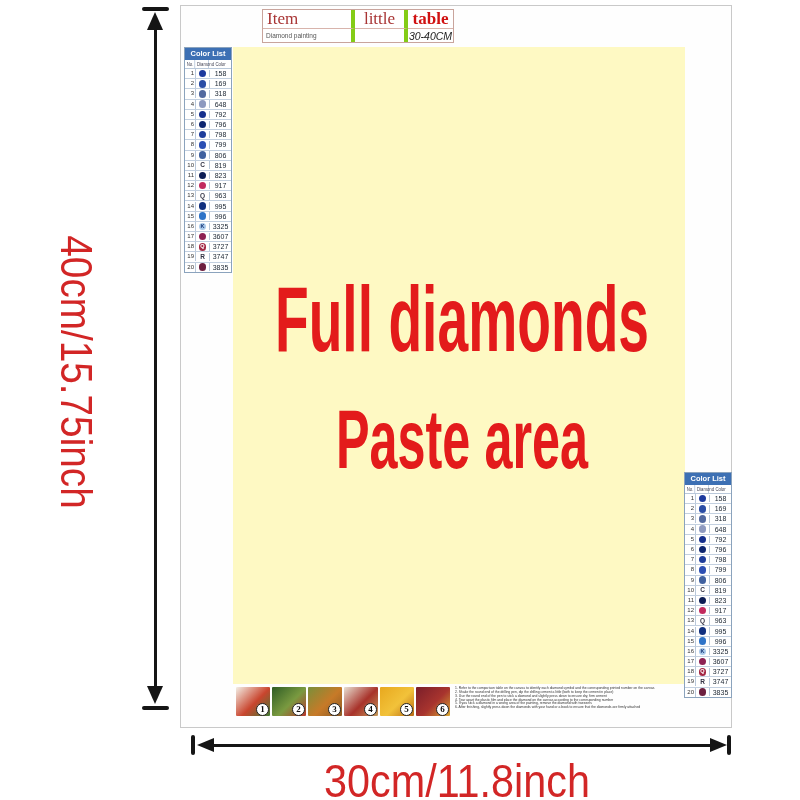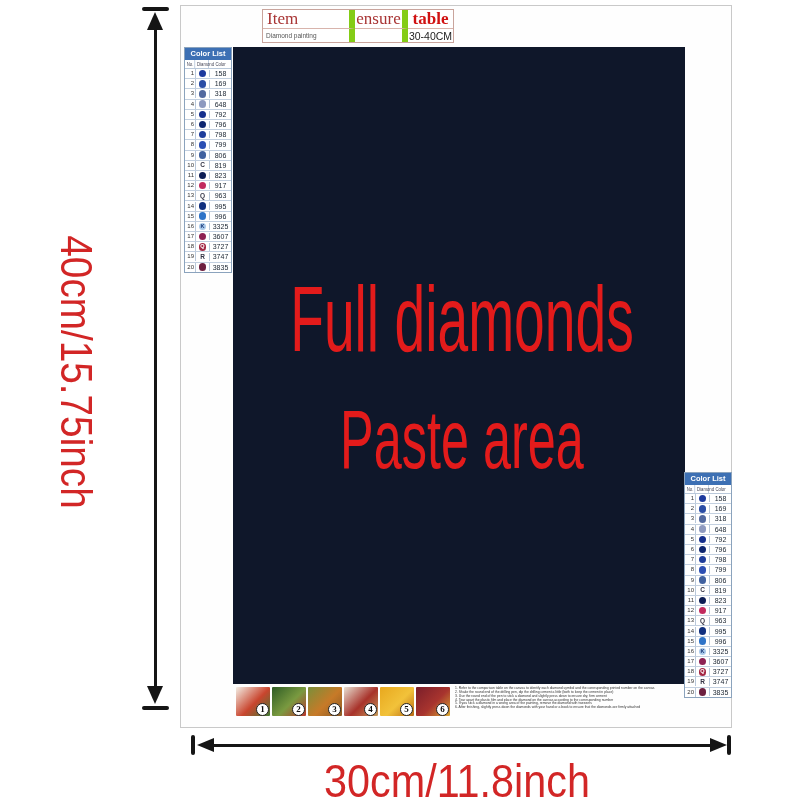--- a/index.html
+++ b/index.html
@@ -6,29 +6,29 @@
   .stage{position:relative;width:800px;height:800px;background:#fff;overflow:hidden;
          font-family:"Liberation Sans",sans-serif;}
   .abs{position:absolute;}
 
   
   .sheet{left:180px;top:5px;width:552px;height:723px;background:#fefefe;border:1px solid #c9c9c9;box-sizing:border-box;}
 
   
   .sizetable{left:262px;top:9px;width:192px;height:34px;border:1px solid #c9a49c;box-sizing:border-box;
              display:grid;grid-template-columns:92px 53px 45px;grid-template-rows:19px 13px;background:#fff;}
-  .sizetable>div{border-right:6px solid #84cc16;border-bottom:1px solid #d8b4ac;display:flex;align-items:center;overflow:hidden;}
+  .sizetable>div{border-right:4px solid #84cc16;border-bottom:1px solid #d8b4ac;display:flex;align-items:center;overflow:hidden;}
   .sizetable>div:nth-child(3n){border-right:none;}
   .sizetable>div:nth-child(n+4){border-bottom:none;}
   .st-h{font-family:"Liberation Serif",serif;font-size:17px;color:#a83434;}
   .st-h.item{padding-left:4px;}
   .st-h.number{justify-content:center;}
   .st-h.size{justify-content:center;font-weight:bold;color:#d01111;}
   .st-item{font-size:6.5px;color:#555;padding-left:3px;}
-  .st-size{font-size:10.5px;color:#222;justify-content:center;}
+  .st-size{font-size:10.5px;color:#222;justify-content:center;font-style:italic;}
 
   
   .paste{left:233px;top:47px;width:452px;height:637px;}
   .paste-line{position:absolute;white-space:nowrap;line-height:1;}
 
   
   .clist{width:48px;border:1px solid #8ba3bd;box-sizing:border-box;background:#fff;font-family:"Liberation Sans",sans-serif;}
   .clist-title{height:12px;line-height:12px;text-align:center;color:#fff;font-size:7.5px;font-weight:bold;
                letter-spacing:0;}
   .clist-head{display:flex;height:8px;border-bottom:1px solid #b9c8da;color:#445;}
@@ -66,28 +66,28 @@
 
   .dim-label{white-space:nowrap;line-height:1;font-weight:normal;}
 </style>
 </head>
 <body>
 
 <div class="stage">
 
   <div class="abs sheet"></div>
 
-  <div class="abs paste" style="background: #0f172a;">
+  <div class="abs paste" style="background: #fef9c3; font-weight: bold;">
     <div class="paste-line" style="left: 229px; top: 272px; transform: translate(-50%, -50%) scaleX(0.6); font-size: 92px; color: rgb(227, 27, 27);">Full diamonds</div>
     <div class="paste-line" style="left: 229px; top: 392px; transform: translate(-50%, -50%) scaleX(0.6); font-size: 84px; color: rgb(227, 27, 27);">Paste area</div>
   </div>
 
   <div class="abs sizetable">
     <div class="st-h item">Item</div>
-    <div class="st-h number">ensure</div>
+    <div class="st-h number">little</div>
     <div class="st-h size">table</div>
     <div class="st-item">Diamond painting</div>
     <div class="st-item"></div>
     <div class="st-size">30-40CM</div>
   </div>
 
   <div class="abs clist" style="left:184px;top:47px;">
     <div class="clist-title" style="background: rgb(61, 112, 180);">Color List</div>
     <div class="clist-head">
       <span class="c1">No.</span>

